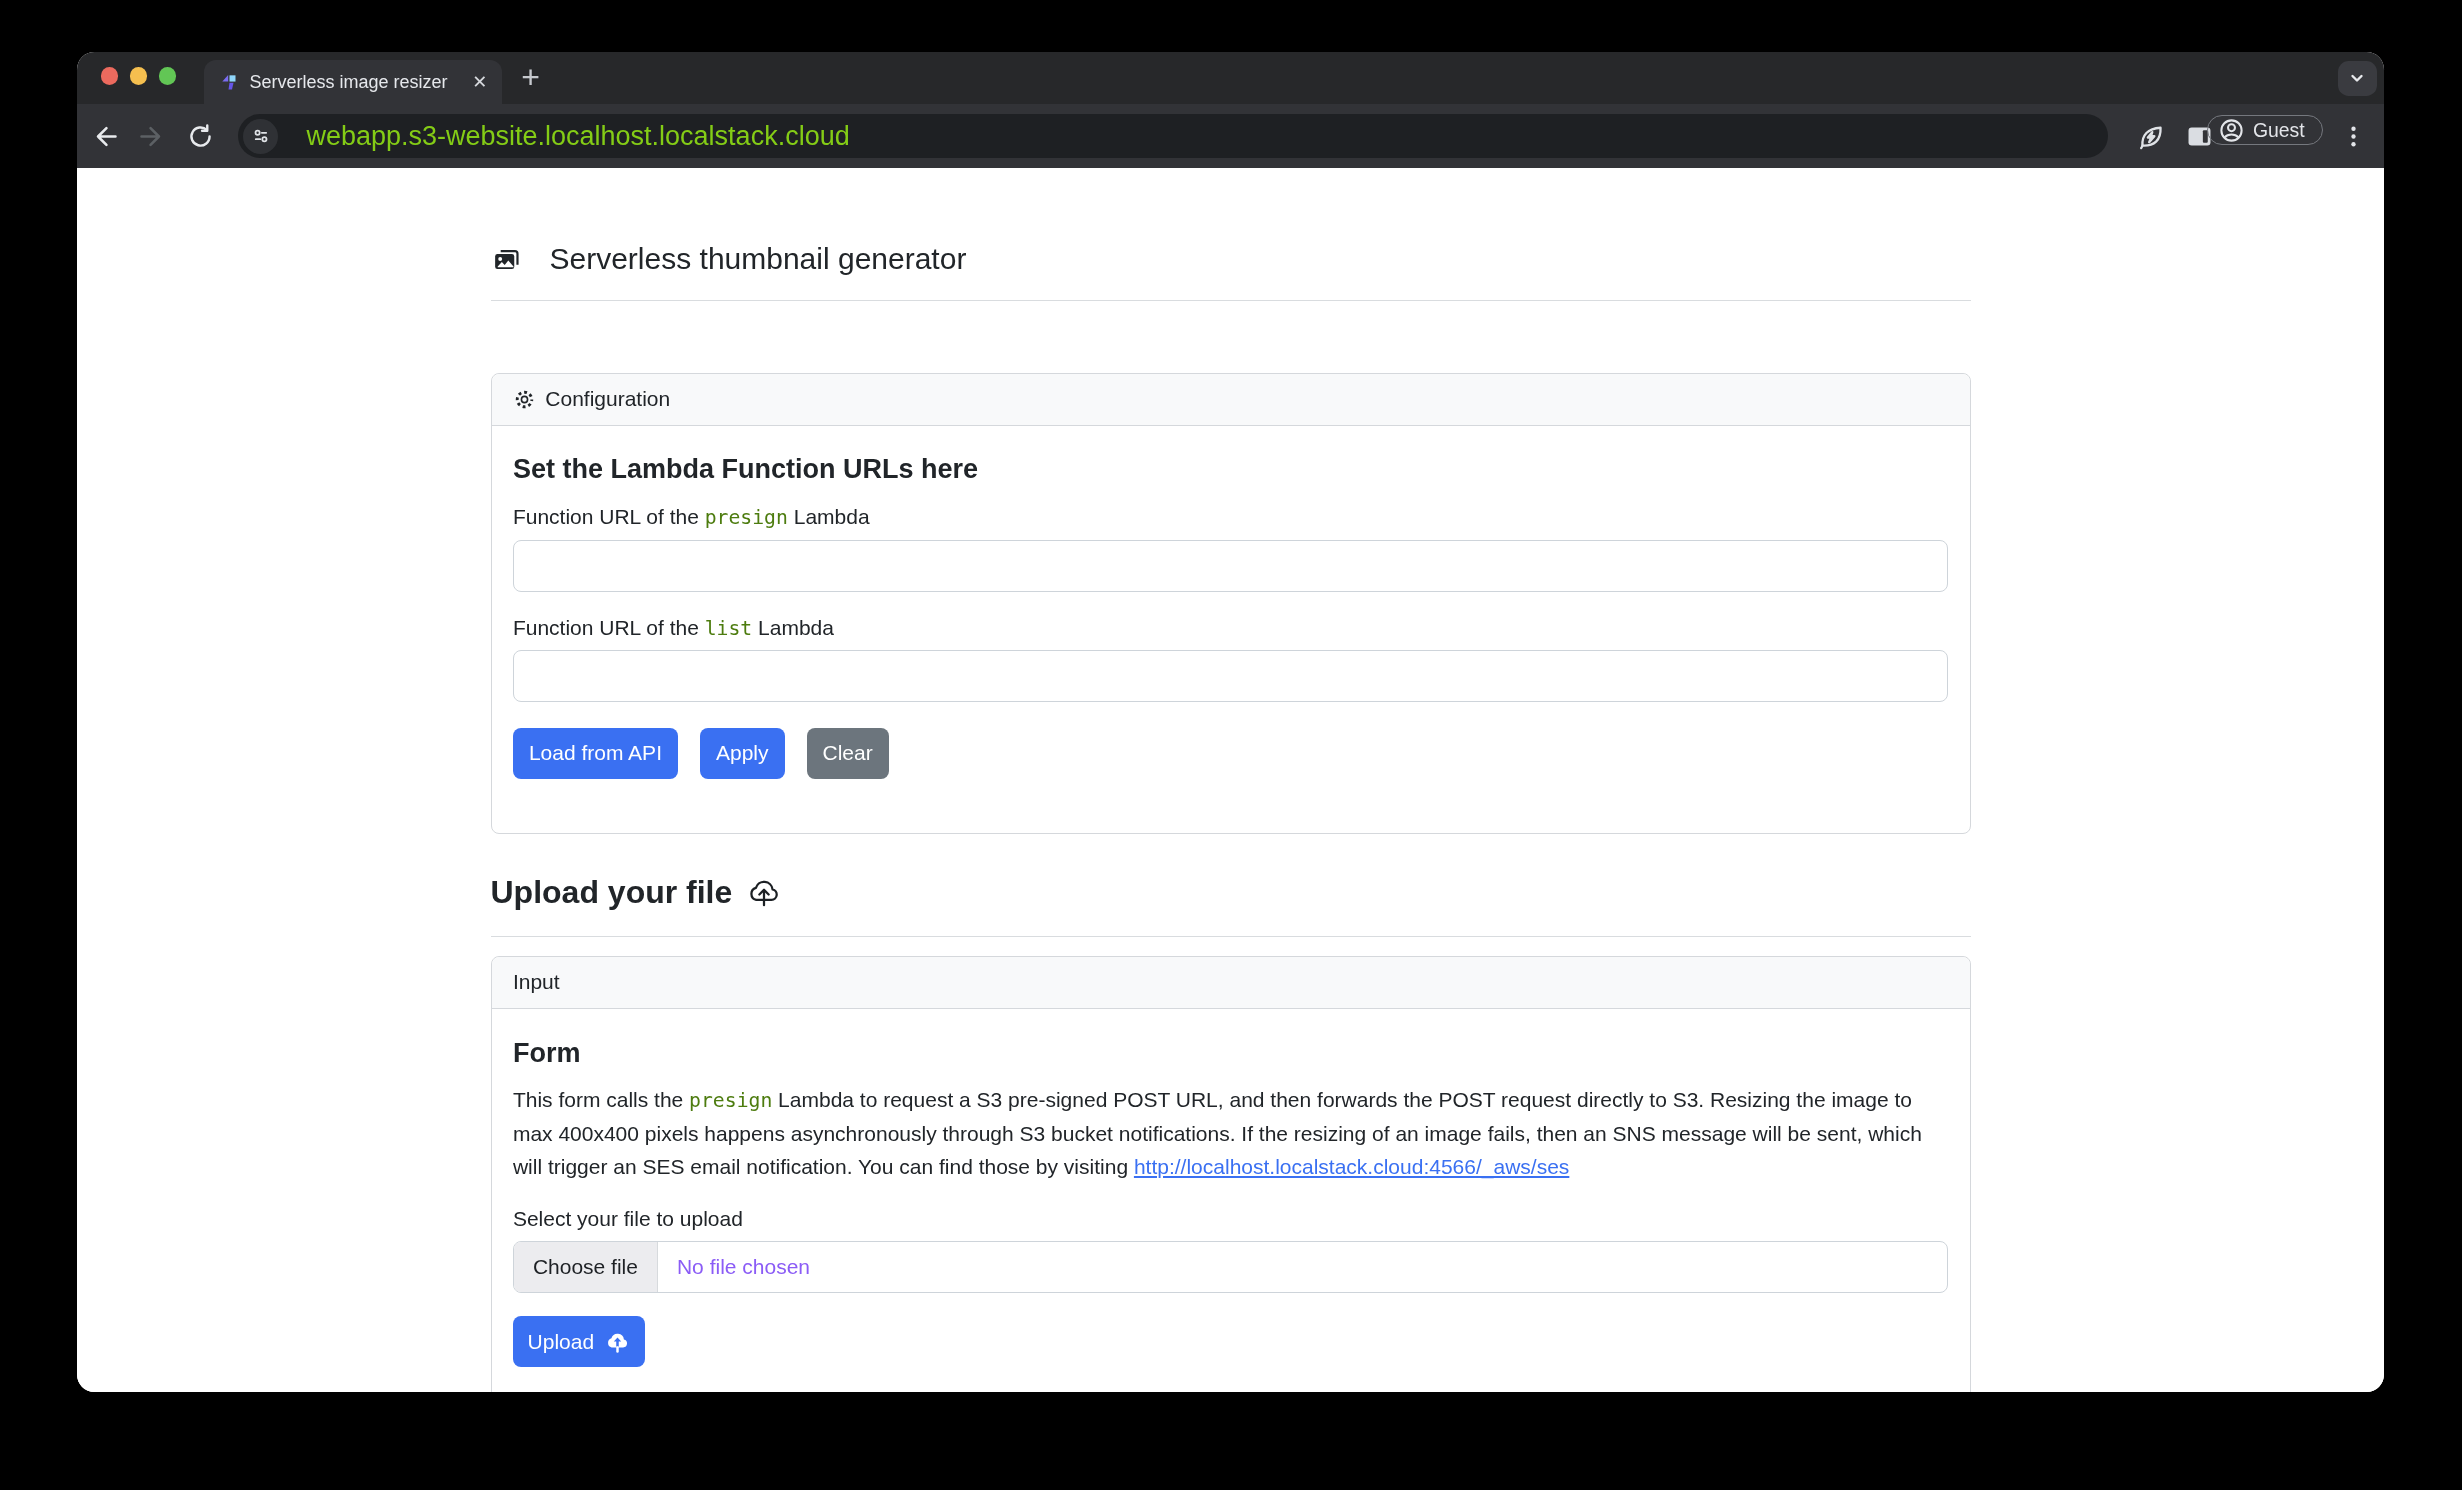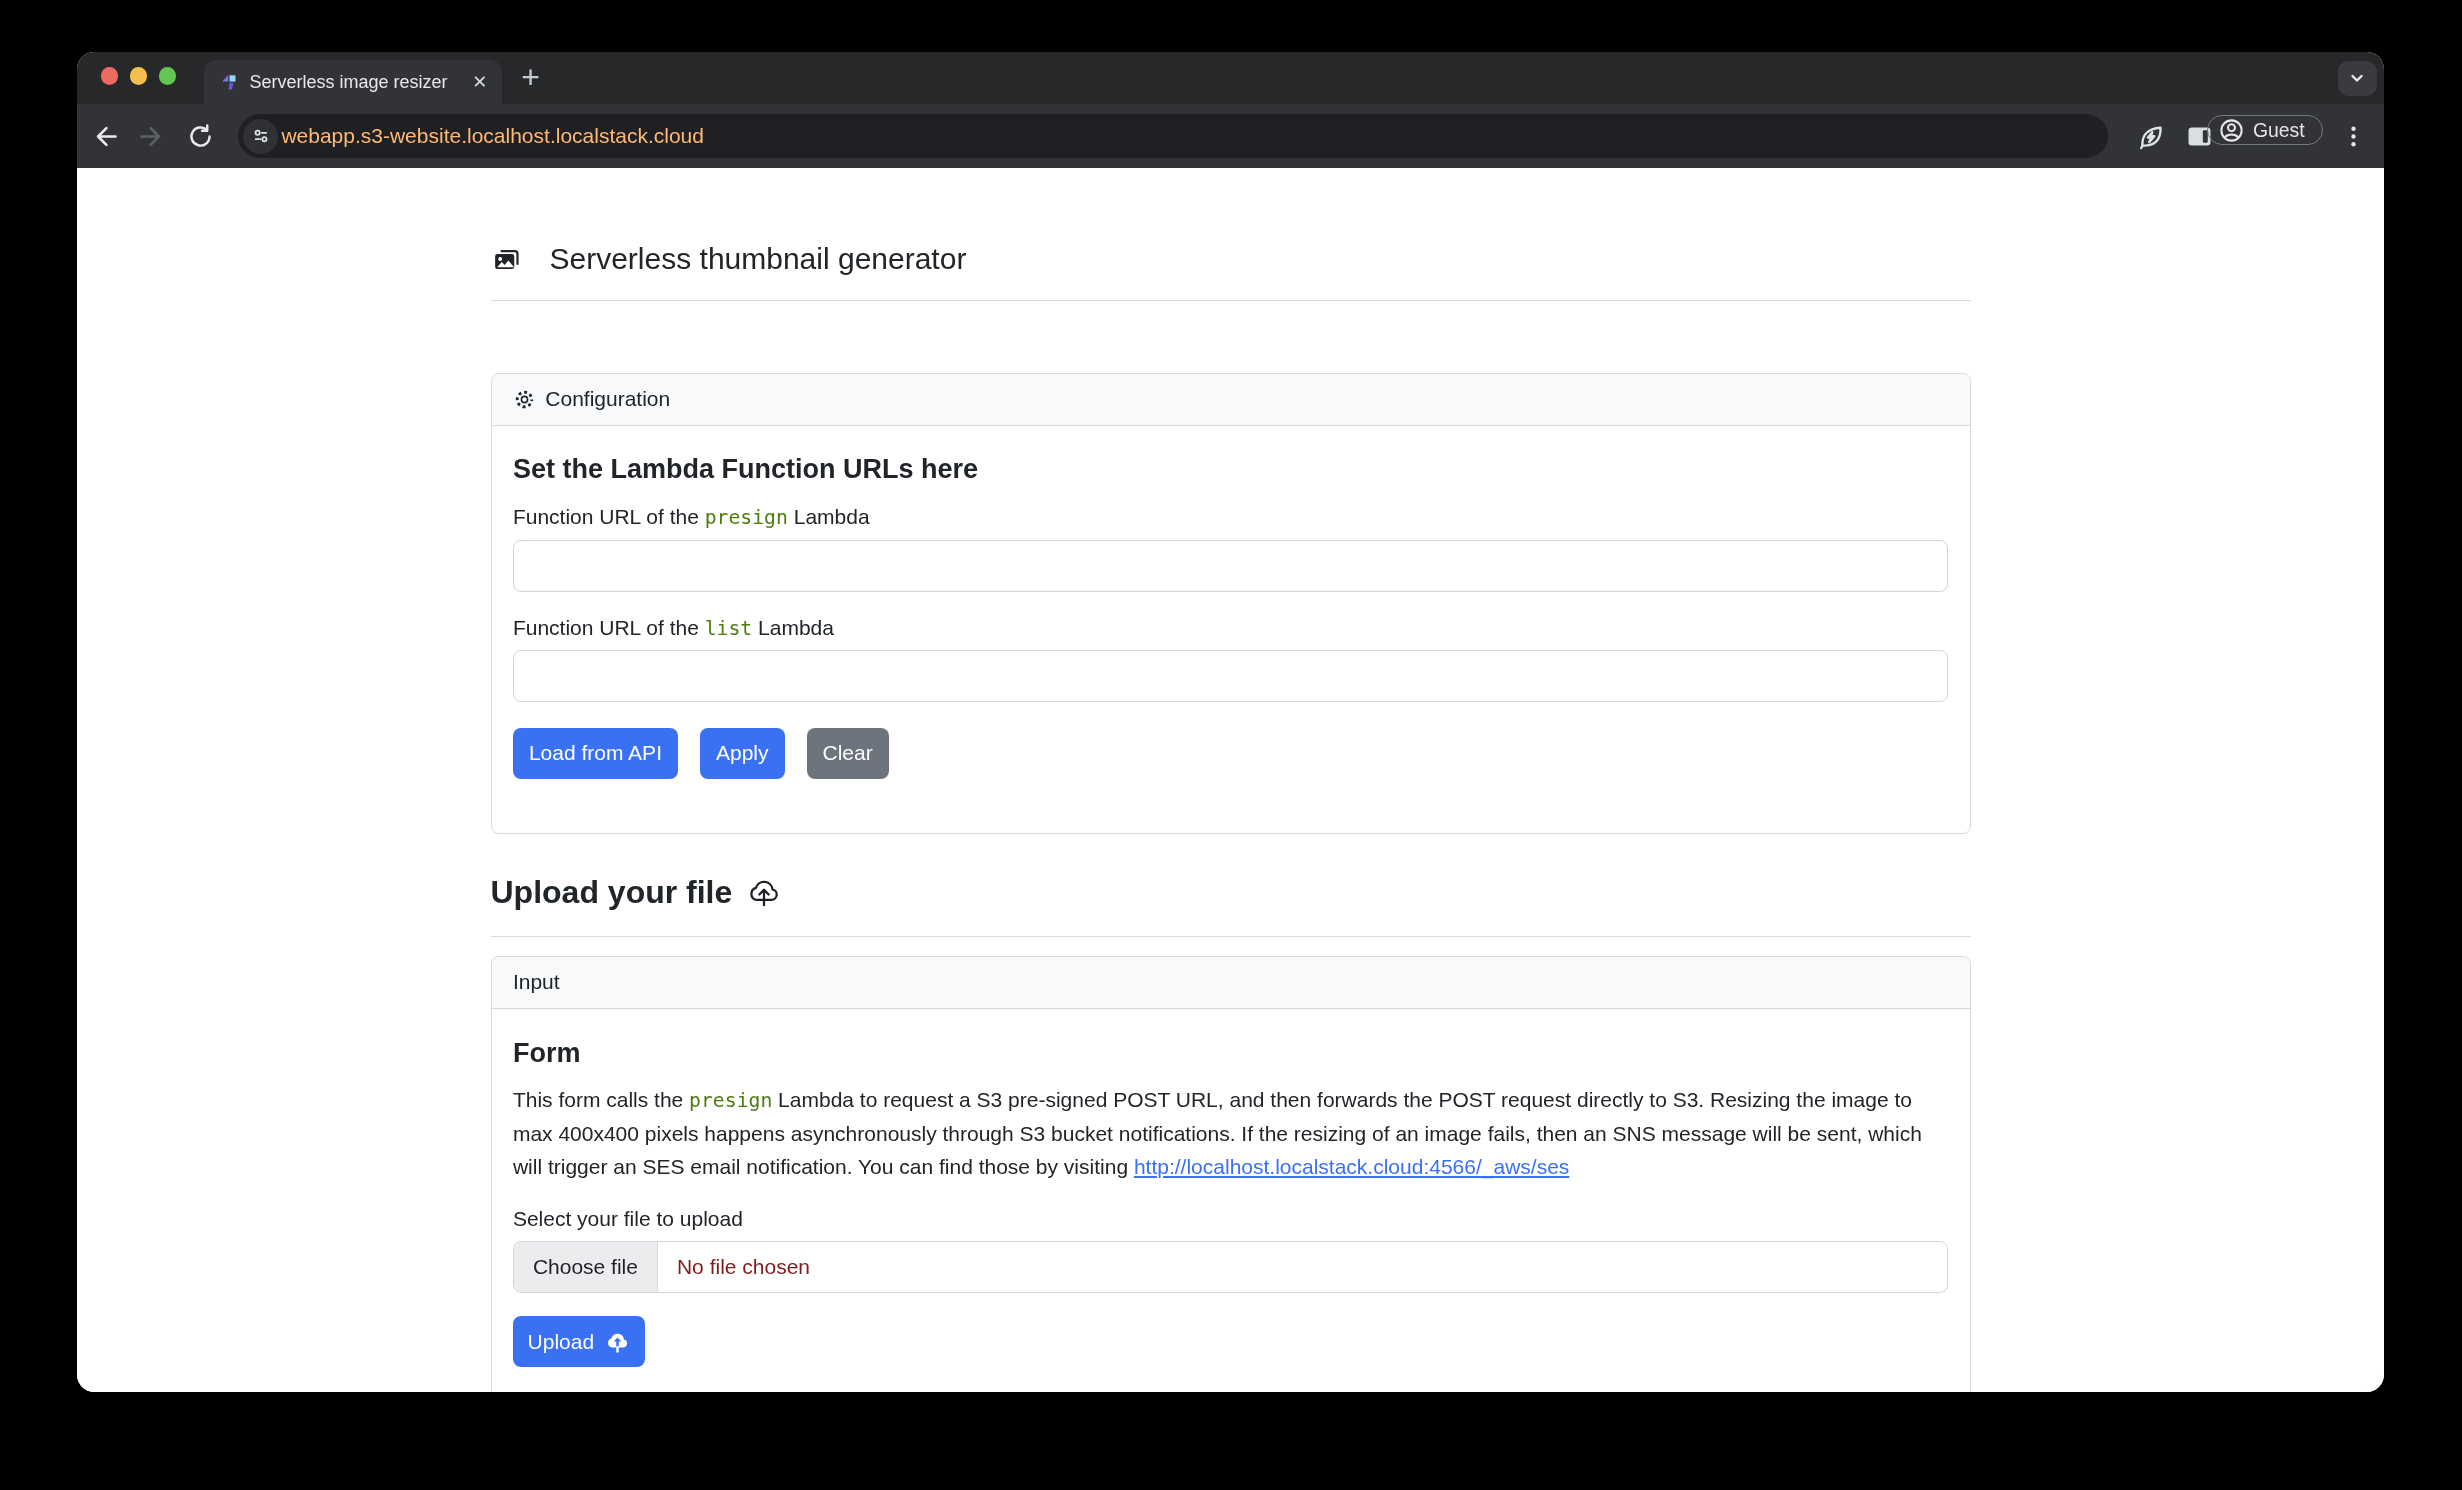--- a/index.html
+++ b/index.html
@@ -22,21 +22,21 @@
   .newtab{position:absolute;left:436px;top:6.7px;width:35px;height:37px;display:grid;place-items:center;
           font-size:32px;font-weight:400;color:#c6c9ce;}
   .tabsearch{position:absolute;right:7.4px;top:8.7px;width:39px;height:35px;background:#3a3b40;
              border-radius:10.7px;display:grid;place-items:center;}
 
   .toolbar{position:absolute;top:52px;left:0;right:0;height:64px;background:#323337;}
   .tb-icon{position:absolute;top:16.7px;width:31px;height:31px;display:grid;place-items:center;}
   .omnibox{position:absolute;left:161px;top:10px;height:44px;width:1870px;background:#1e2023;
            border-radius:22px;display:flex;align-items:center;padding:0 5.4px;box-sizing:border-box;}
   .chip{width:35px;height:35px;border-radius:50%;background:#2f3135;display:grid;place-items:center;flex:0 0 auto;}
-  .url-text{margin-left:3px;font-size:21px;color:#fdba74;white-space:nowrap;}
+  .url-text{margin-left:28px;font-size:27px;color:#84cc16;white-space:nowrap;}
   .guest{position:absolute;right:61px;top:11.4px;height:30px;border:1.3px solid #75787e;border-radius:21.4px;
          display:flex;align-items:center;gap:8px;padding:0 17.4px 0 9.4px;color:#e3e5e9;font-size:19.4px;box-sizing:border-box;}
 
   
   .content{position:absolute;top:116px;left:0;right:0;bottom:0;background:#fff;overflow:hidden;color:#212529;}
   .container{width:1480px;margin:0 auto;padding-top:74px;}
   .page-title-row{display:flex;align-items:center;gap:28px;font-size:30px;font-weight:500;}
   hr.rule{border:0;border-top:1.3px solid #d9dcdf;margin:24px 0 0 0;}
   .card{margin-top:72px;border:1.3px solid #d5d8dc;border-radius:8px;background:#fff;}
   .card-header{background:#f8f9fa;border-bottom:1.3px solid #d5d8dc;padding:13.4px 21.4px;font-size:21px;
@@ -54,21 +54,21 @@
   .btn{font-size:21px;color:#fff;border:0;border-radius:8px;padding:0 16px;height:51px;
        display:inline-flex;align-items:center;justify-content:center;gap:9.4px;font-family:inherit;cursor:pointer;}
   .btn-primary{background:#3a70f2;}
   .btn-secondary{background:#6c757d;}
   .section-row{margin-top:40px;display:flex;align-items:center;gap:13.4px;font-size:32px;font-weight:700;}
   .desc{font-size:21px;line-height:33px;margin:0 0 24px 0;}
   .desc a{color:#3a70f2;text-decoration:underline;}
   .file-input{display:flex;align-items:stretch;border:1.3px solid #ced4da;border-radius:8px;height:52px;
               overflow:hidden;font-size:21px;width:100%;box-sizing:border-box;background:#fff;}
   .file-btn{background:#ececef;border-right:1.3px solid #d7dadd;padding:0 19px;display:flex;align-items:center;color:#1e2125;}
-  .file-status{display:flex;align-items:center;padding-left:19px;color:#7f1d1d;}
+  .file-status{display:flex;align-items:center;padding-left:19px;color:#8b5cf6;}
   .upload-btn{margin-top:23px;padding:0 14.7px;}
 </style>
 </head>
 <body>
 
 <div class="stage">
   <div class="window">
 
     <div class="tabstrip">
       <div class="traffic">

